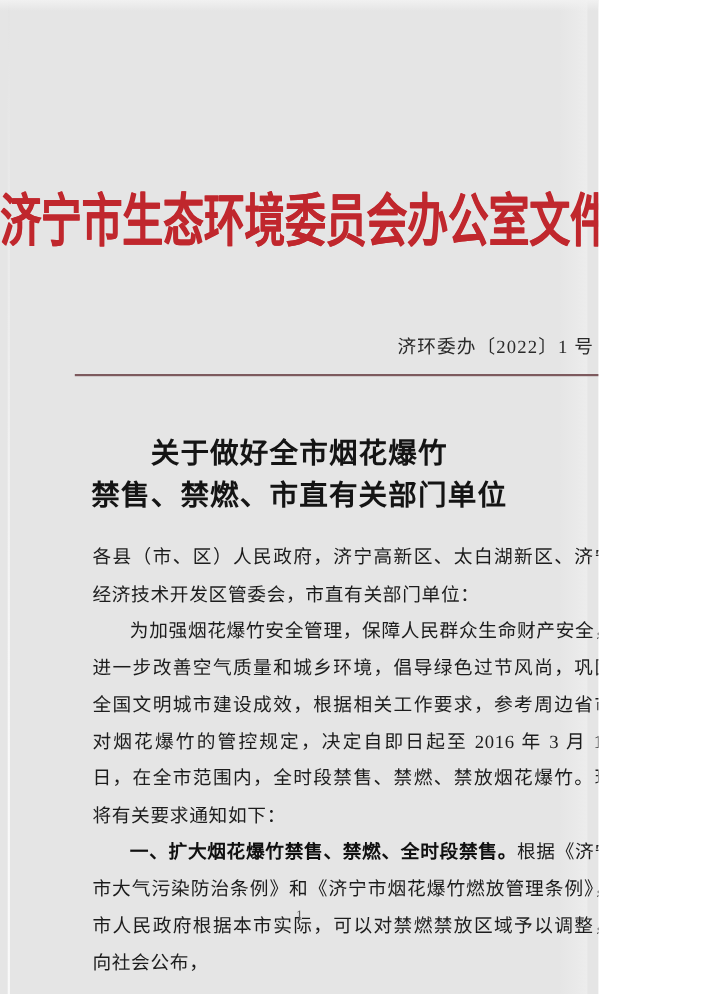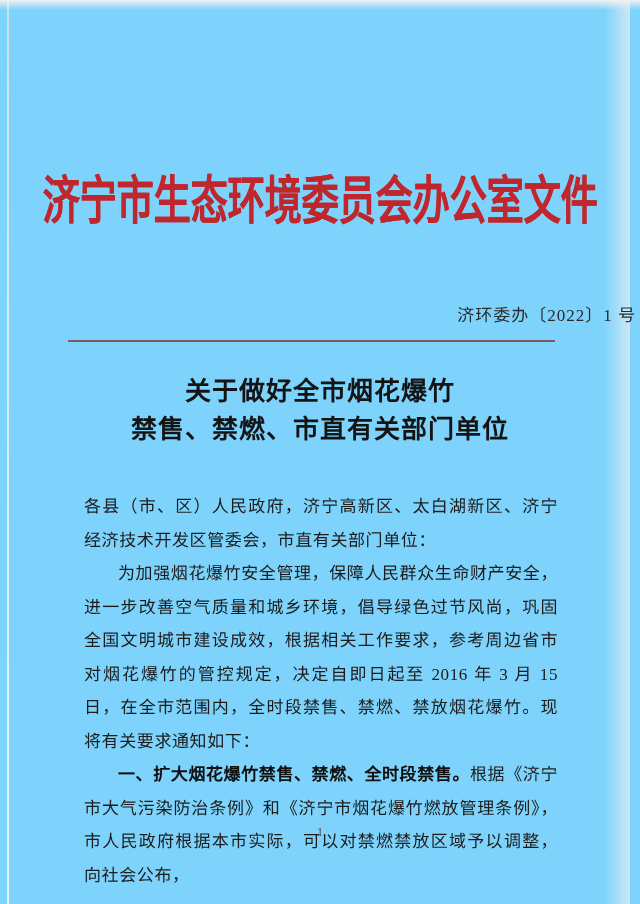--- a/index.html
+++ b/index.html
@@ -5,23 +5,23 @@
   * { margin: 0; padding: 0; box-sizing: border-box; }
 
   html, body {
     width: 640px;
     background: #ffffff;
     font-family: "Liberation Serif", serif;
   }
 
   .scan-page {
     position: relative;
-    width: 640px;
+    width: 544px;
     height: 904px;
-    background: #7dd3fc;
+    background: #e5e5e5;
     overflow: hidden;
     color: #1f1f1f;
   }
 
   
   .scan-edge-left {
     position: absolute;
     left: 7px; top: 0;
     width: 2px; height: 904px;
     background: linear-gradient(to bottom, #e3e3e3, #f2f2f2 40%, #ffffff 75%);
@@ -74,21 +74,21 @@
     top: 340px;
     left: 68px;
     width: 487px;
     height: 2px;
     background: #7d5a5e;
   }
 
   
   .subject {
     position: absolute;
-    top: 373px;
+    top: 394px;
     left: 0; right: 0;
     text-align: center;
     font-weight: bold;
     font-size: 26px;
     line-height: 38px;
     letter-spacing: 1px;
     color: #141414;
   }
 
   

